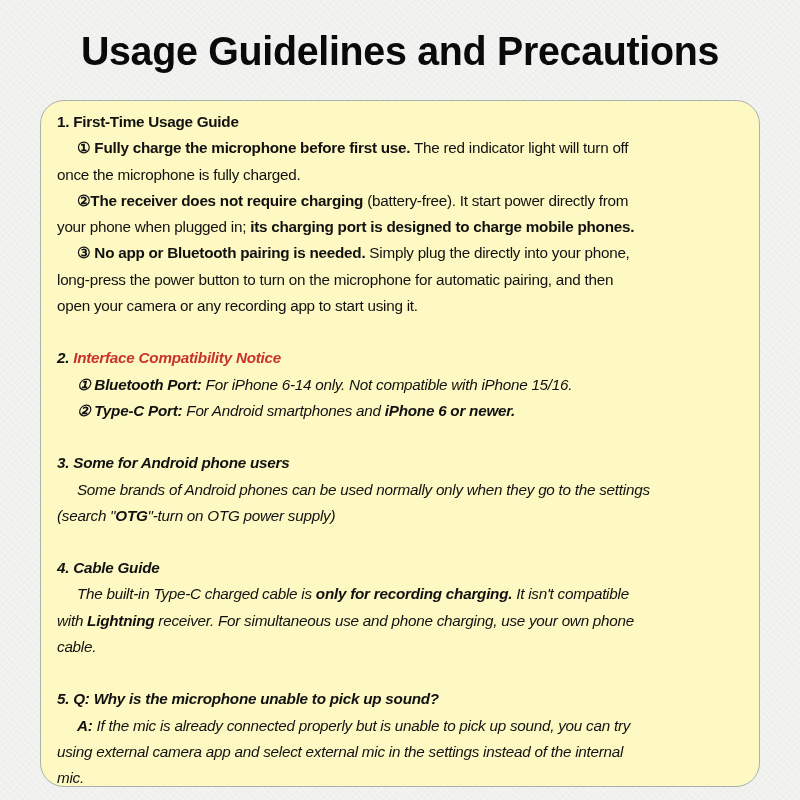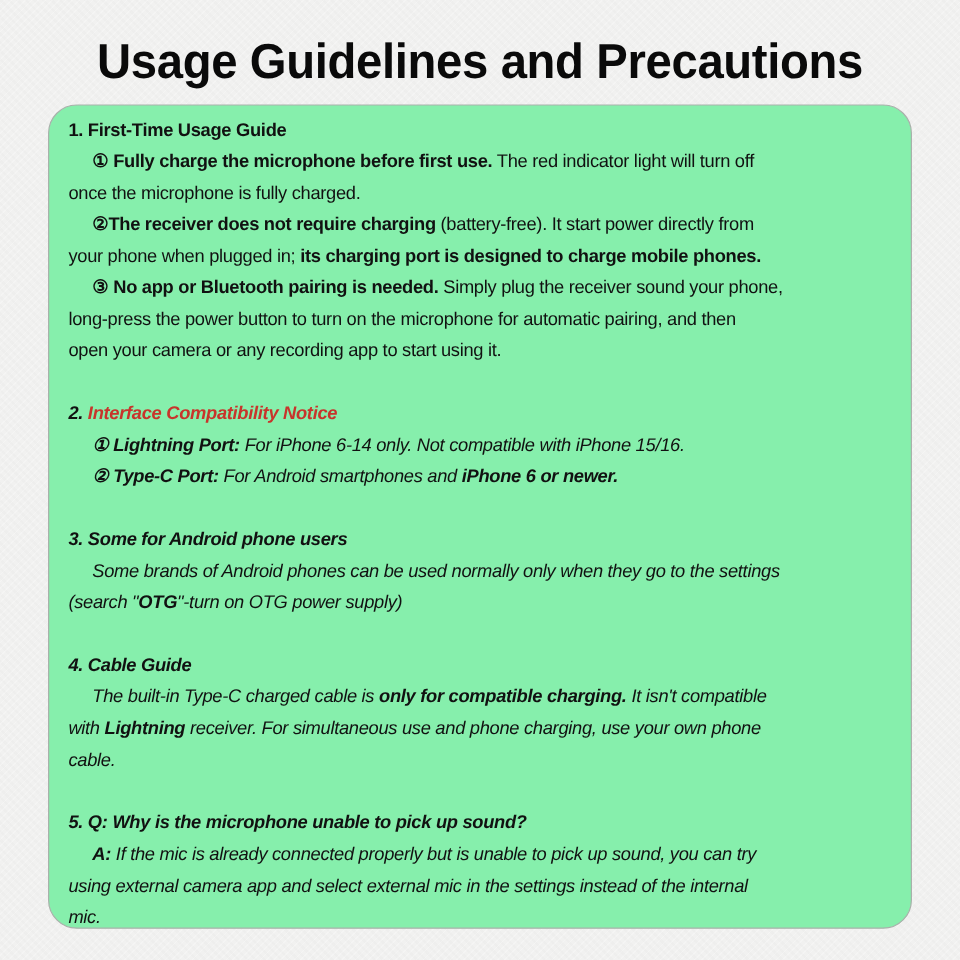--- a/index.html
+++ b/index.html
@@ -19,24 +19,24 @@
       font-family: "Liberation Sans", sans-serif;
       font-weight: bold;
       font-size: 41px;
       letter-spacing: -0.3px;
       transform: scaleX(0.96);
       color: #0a0a0a;
       margin: 0;
     }
     .panel {
       position: absolute;
-      left: 40px; top: 87px;
+      left: 40px; top: 100px;
       width: 720px; height: 687px;
       box-sizing: border-box;
-      background: #86efac;
+      background: #fef9c3;
       border: 1.5px solid #a9b1ab;
       border-radius: 24px;
       padding: 8px 14px 0 16px;
     }
     .section { margin: 0; }
     .section + .section { margin-top: 26px; font-style: italic; }
     .line {
       font-family: "Liberation Sans", sans-serif;
       font-size: 15.3px;
       line-height: 26.3px;
@@ -65,33 +65,33 @@
       <b>①</b> <b>Fully charge the microphone before first use.</b><span> The red indicator light will turn off</span>
     </div>
     <div class="line" style="display: block; transform: scaleX(0.9971); width: 688px;">once the microphone is fully charged.</div>
     <div class="line indent" style="display: block; transform: scaleX(0.9971); width: 688px;">
       <b>②</b><b>The receiver does not require charging</b><span> (battery-free). It start power directly from</span>
     </div>
     <div class="line" style="display: block; transform: scaleX(0.9971); width: 688px;">
       <span>your phone when plugged in; </span><b>its charging port is designed to charge mobile phones.</b>
     </div>
     <div class="line indent" style="display: block; transform: scaleX(0.9971); width: 688px;">
-      <b>③</b> <b>No app or Bluetooth pairing is needed.</b><span> Simply plug the receiver sound your phone,</span>
+      <b>③</b> <b>No app or Bluetooth pairing is needed.</b><span> Simply plug the directly into your phone,</span>
     </div>
     <div class="line" style="display: block; transform: scaleX(0.9971); width: 688px;">long-press the power button to turn on the microphone for automatic pairing, and then</div>
     <div class="line" style="display: block; transform: scaleX(0.9971); width: 688px;">open your camera or any recording app to start using it.</div>
   </div>
 
   <div class="section">
     <div class="line heading" style="display: block; transform: scaleX(0.9971); width: 688px;">
       <span>2.</span>
       <span class="red">Interface Compatibility Notice</span>
     </div>
     <div class="line indent" style="display: block; transform: scaleX(0.9971); width: 688px;">
-      <b>①</b> <b>Lightning Port:</b><span> For iPhone 6-14 only. Not compatible with iPhone 15/16.</span>
+      <b>①</b> <b>Bluetooth Port:</b><span> For iPhone 6-14 only. Not compatible with iPhone 15/16.</span>
     </div>
     <div class="line indent" style="display: block; transform: scaleX(0.9971); width: 688px;">
       <b>②</b> <b>Type-C Port:</b><span> For Android smartphones and </span><b>iPhone 6 or newer.</b>
     </div>
   </div>
 
   <div class="section">
     <div class="line heading" style="display: block; transform: scaleX(0.9971); width: 688px;">
       <span>3.</span>
       <span>Some for Android phone users</span>
@@ -101,21 +101,21 @@
       <span>(search "</span><b>OTG</b><span>"-turn on OTG power supply)</span>
     </div>
   </div>
 
   <div class="section">
     <div class="line heading" style="display: block; transform: scaleX(0.9971); width: 688px;">
       <span>4.</span>
       <span>Cable Guide</span>
     </div>
     <div class="line indent" style="display: block; transform: scaleX(0.9971); width: 688px;">
-      <span>The built-in Type-C charged cable is </span><b>only for compatible charging.</b><span> It isn't compatible</span>
+      <span>The built-in Type-C charged cable is </span><b>only for recording charging.</b><span> It isn't compatible</span>
     </div>
     <div class="line" style="display: block; transform: scaleX(0.9971); width: 688px;">
       <span>with </span><b>Lightning</b><span> receiver. For simultaneous use and phone charging, use your own phone</span>
     </div>
     <div class="line" style="display: block; transform: scaleX(0.9971); width: 688px;">cable.</div>
   </div>
 
   <div class="section">
     <div class="line heading" style="display: block; transform: scaleX(0.9971); width: 688px;">
       <span>5.</span>

